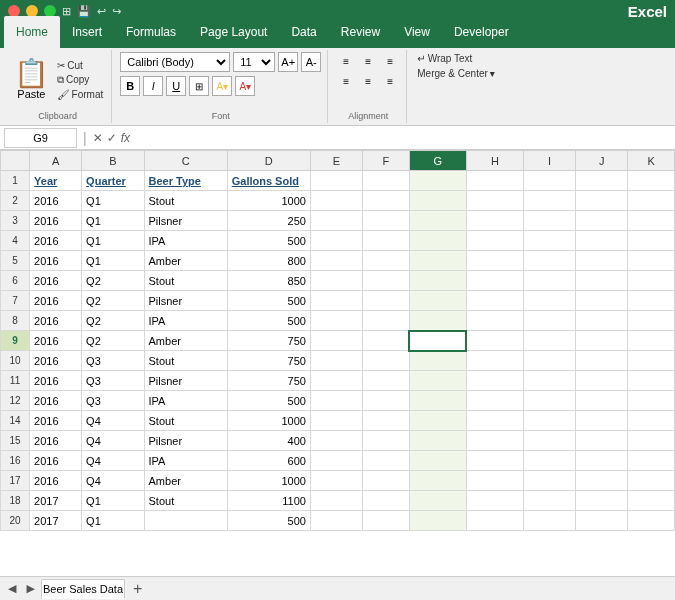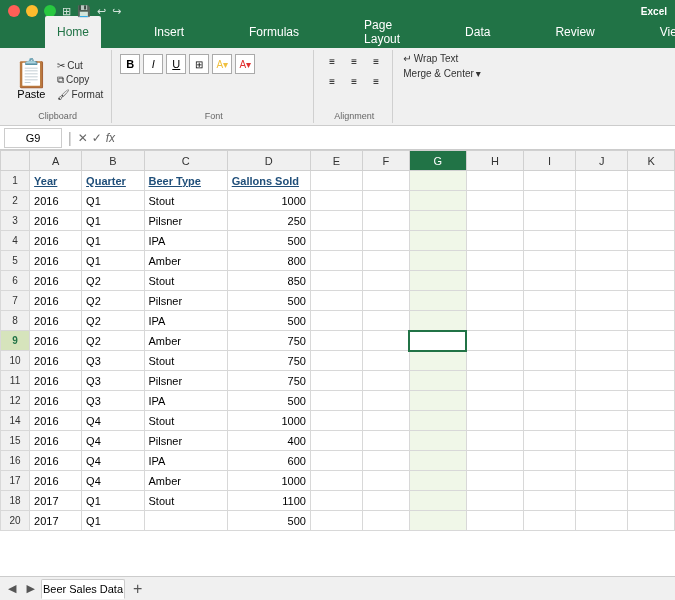--- a/index.html
+++ b/index.html
@@ -31,21 +31,20 @@
     }
     .ribbon-tab {
       padding: 16px 12px;
       font-size: 12px;
       color: white;
       cursor: pointer;
       border-radius: 2px 2px 0 0;
       height: 22px;
       display: flex;
       align-items: center;
-      margin-left: 41px;
     }
     .ribbon-tab.active {
       background: #f0f0f0;
       color: #217346;
       font-weight: 500;
     }
 
     
     .ribbon {
       background: #f0f0f0;
@@ -123,21 +122,21 @@
     .formula-bar {
       display: flex;
       align-items: center;
       height: 24px;
       border-bottom: 1px solid #ccc;
       background: white;
       padding: 0 4px;
       gap: 4px;
     }
     .cell-ref {
-      width: 58px;
+      width: 73px;
       border: 1px solid #ccc;
       text-align: center;
       font-size: 11px;
       padding: 2px;
       height: 20px;
     }
     .formula-sep { color: #aaa; font-size: 14px; margin: 0 2px; }
     .formula-icons { display: flex; gap: 4px; align-items: center; color: #666; font-size: 12px; }
     .formula-icon { cursor: pointer; }
     .formula-input { flex: 1; border: none; outline: none; font-size: 12px; }
@@ -221,21 +220,21 @@
 <div class="title-bar">
   <div class="title-bar-left">
     <span class="window-btn btn-red"></span>
     <span class="window-btn btn-yellow"></span>
     <span class="window-btn btn-green"></span>
     <span class="title-bar-icon">⊞</span>
     <span class="title-bar-icon">💾</span>
     <span class="title-bar-icon">↩</span>
     <span class="title-bar-icon">↪</span>
   </div>
-  <div style="color:white;font-size:10px;font-weight:bold;">Excel</div>
+  <div style="color:white;font-size:15px;font-weight:bold;">Excel</div>
 </div>
 
 <div class="ribbon-tabs">
   <div class="ribbon-tab active">Home</div>
   <div class="ribbon-tab">Insert</div>
   <div class="ribbon-tab">Formulas</div>
   <div class="ribbon-tab">Page Layout</div>
   <div class="ribbon-tab">Data</div>
   <div class="ribbon-tab">Review</div>
   <div class="ribbon-tab">View</div>
@@ -262,20 +261,30 @@
         <div class="small-btn">
           <span>🖌</span>
           <span>Format</span>
         </div>
       </div>
     </div>
     <div class="ribbon-group-label">Clipboard</div>
   </div>
 
   <div class="ribbon-group font-group">
+    <div class="font-row">
+      <select class="font-select">
+        <option>Calibri (Body)</option>
+      </select>
+      <select class="size-select">
+        <option>11</option>
+      </select>
+      <button class="font-btn">A+</button>
+      <button class="font-btn">A-</button>
+    </div>
     <div class="font-row" style="margin-top:2px;">
       <button class="font-btn bold">B</button>
       <button class="font-btn italic">I</button>
       <button class="font-btn underline">U</button>
       <button class="font-btn" style="font-size:10px;">⊞</button>
       <button class="font-btn" style="font-size:10px; color:#f0c040;">A▾</button>
       <button class="font-btn" style="font-size:10px; color:#e03030;">A▾</button>
     </div>
     <div class="ribbon-group-label">Font</div>
   </div>

